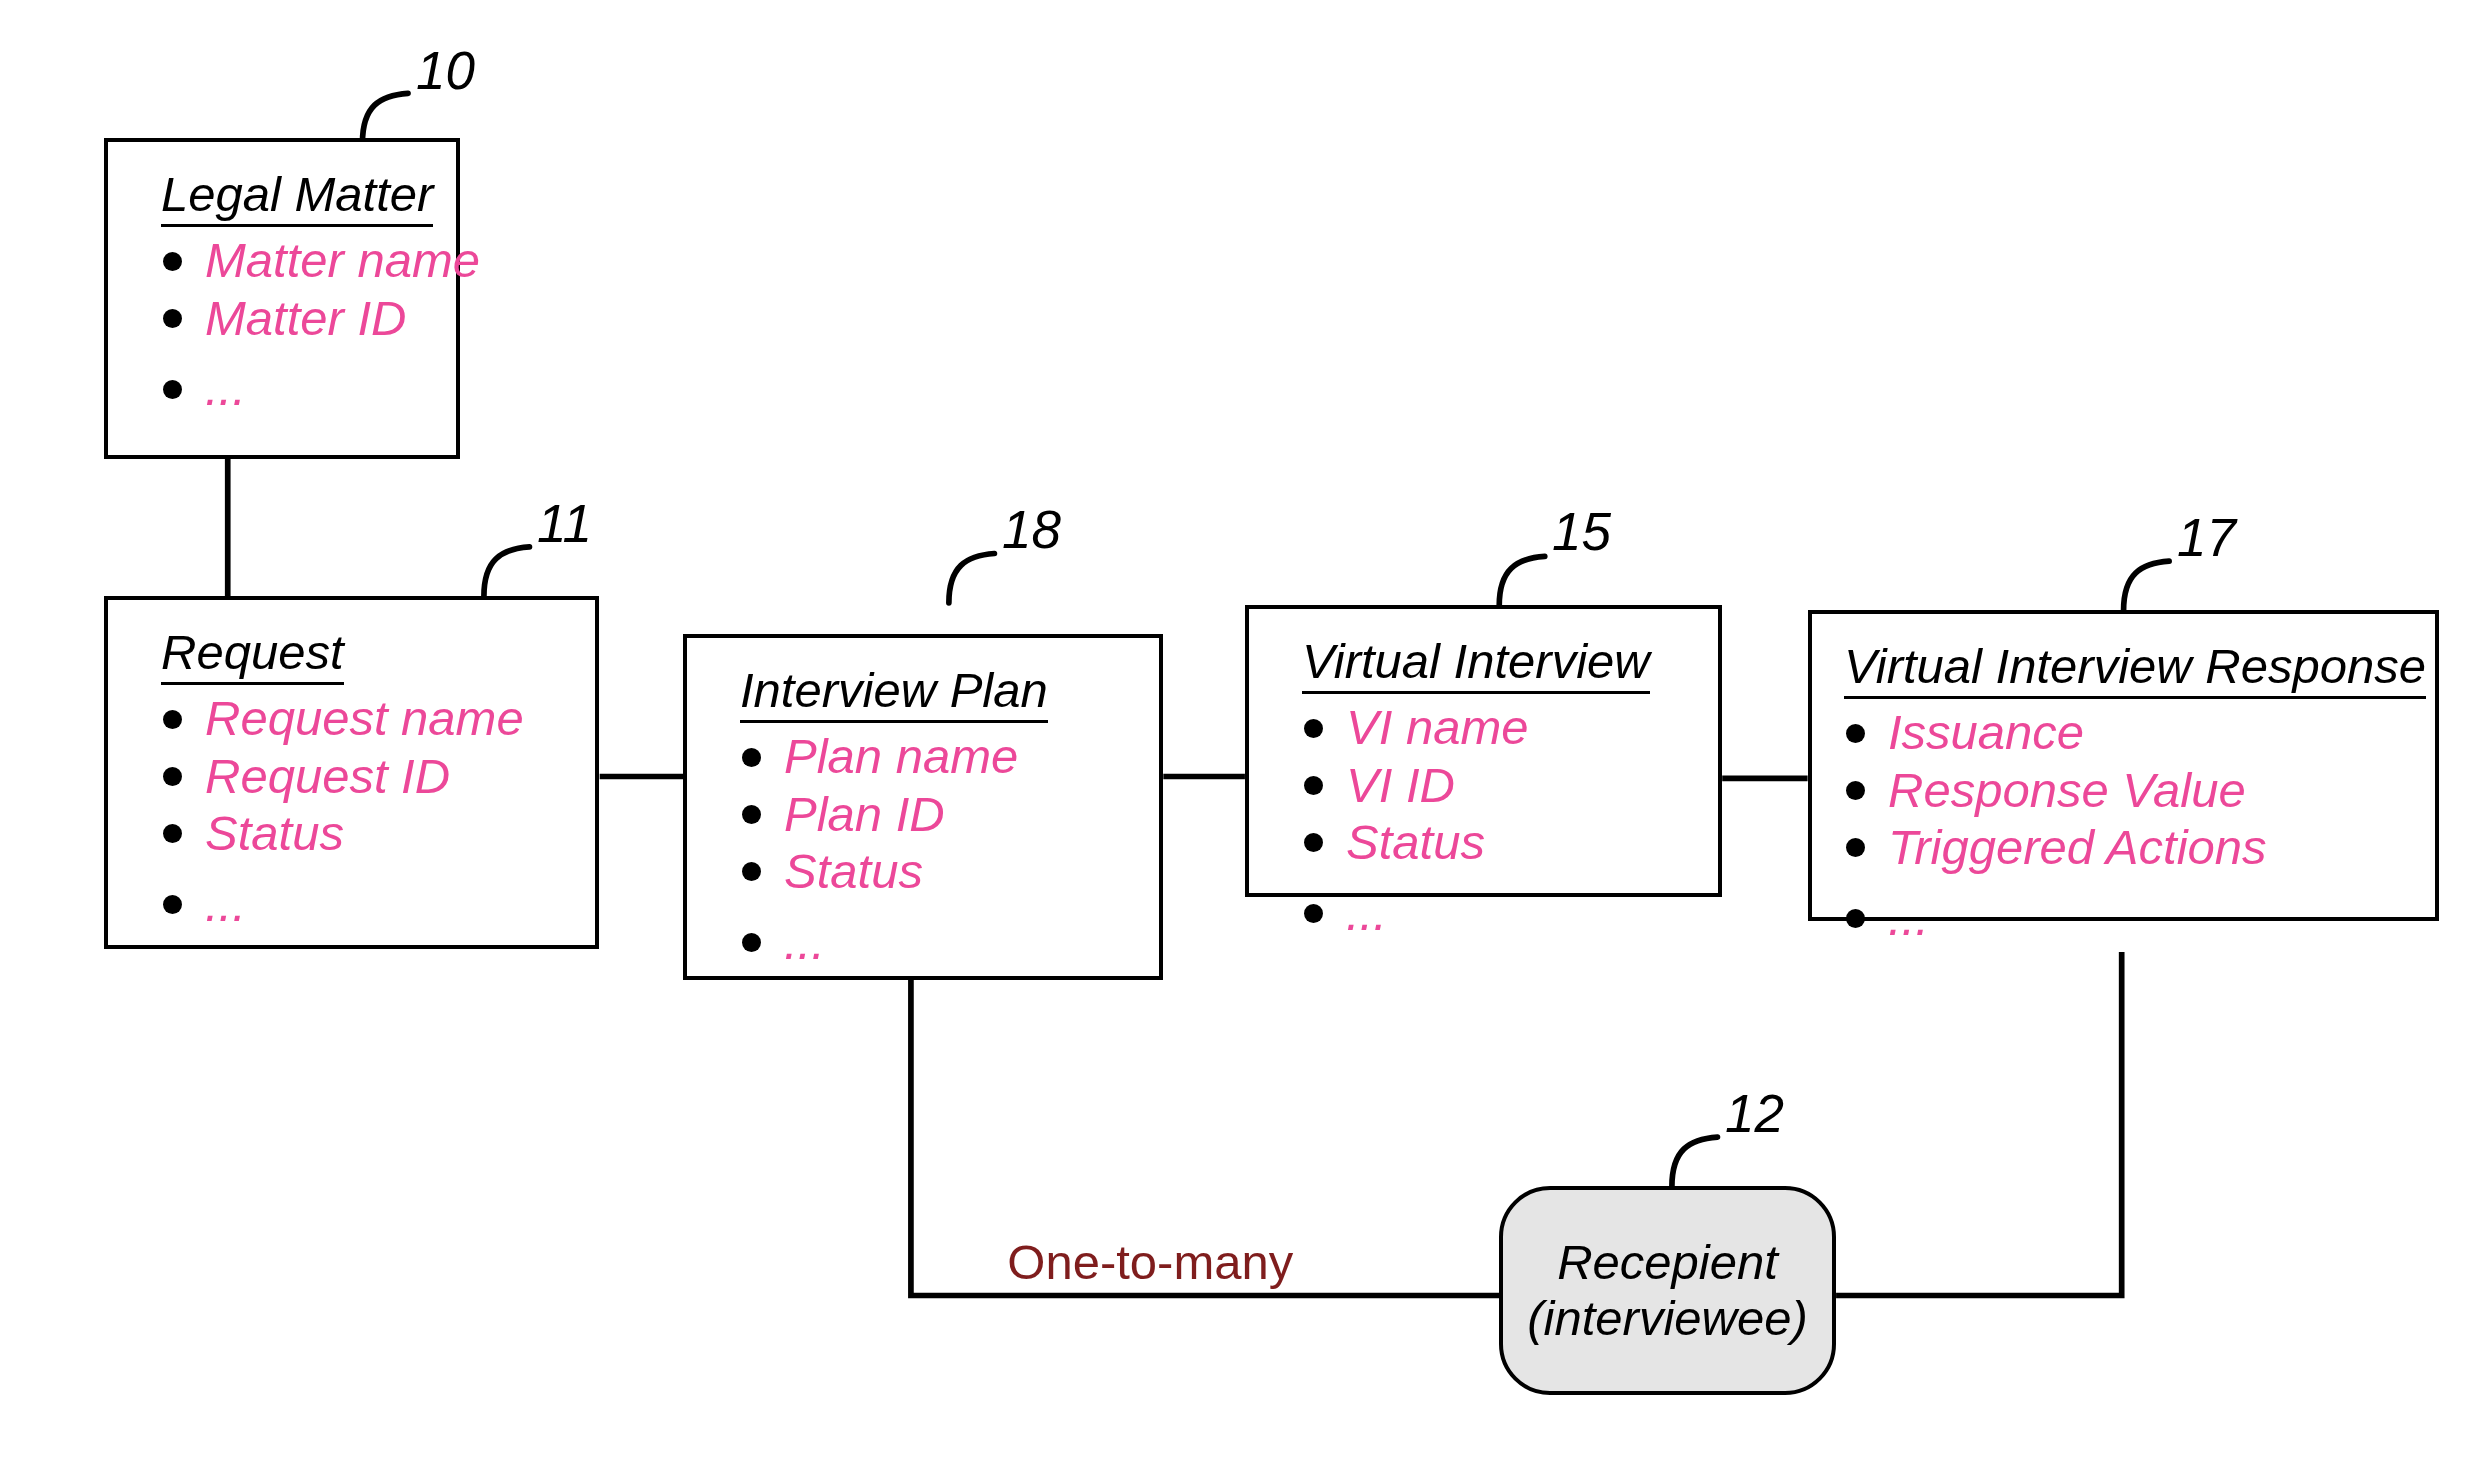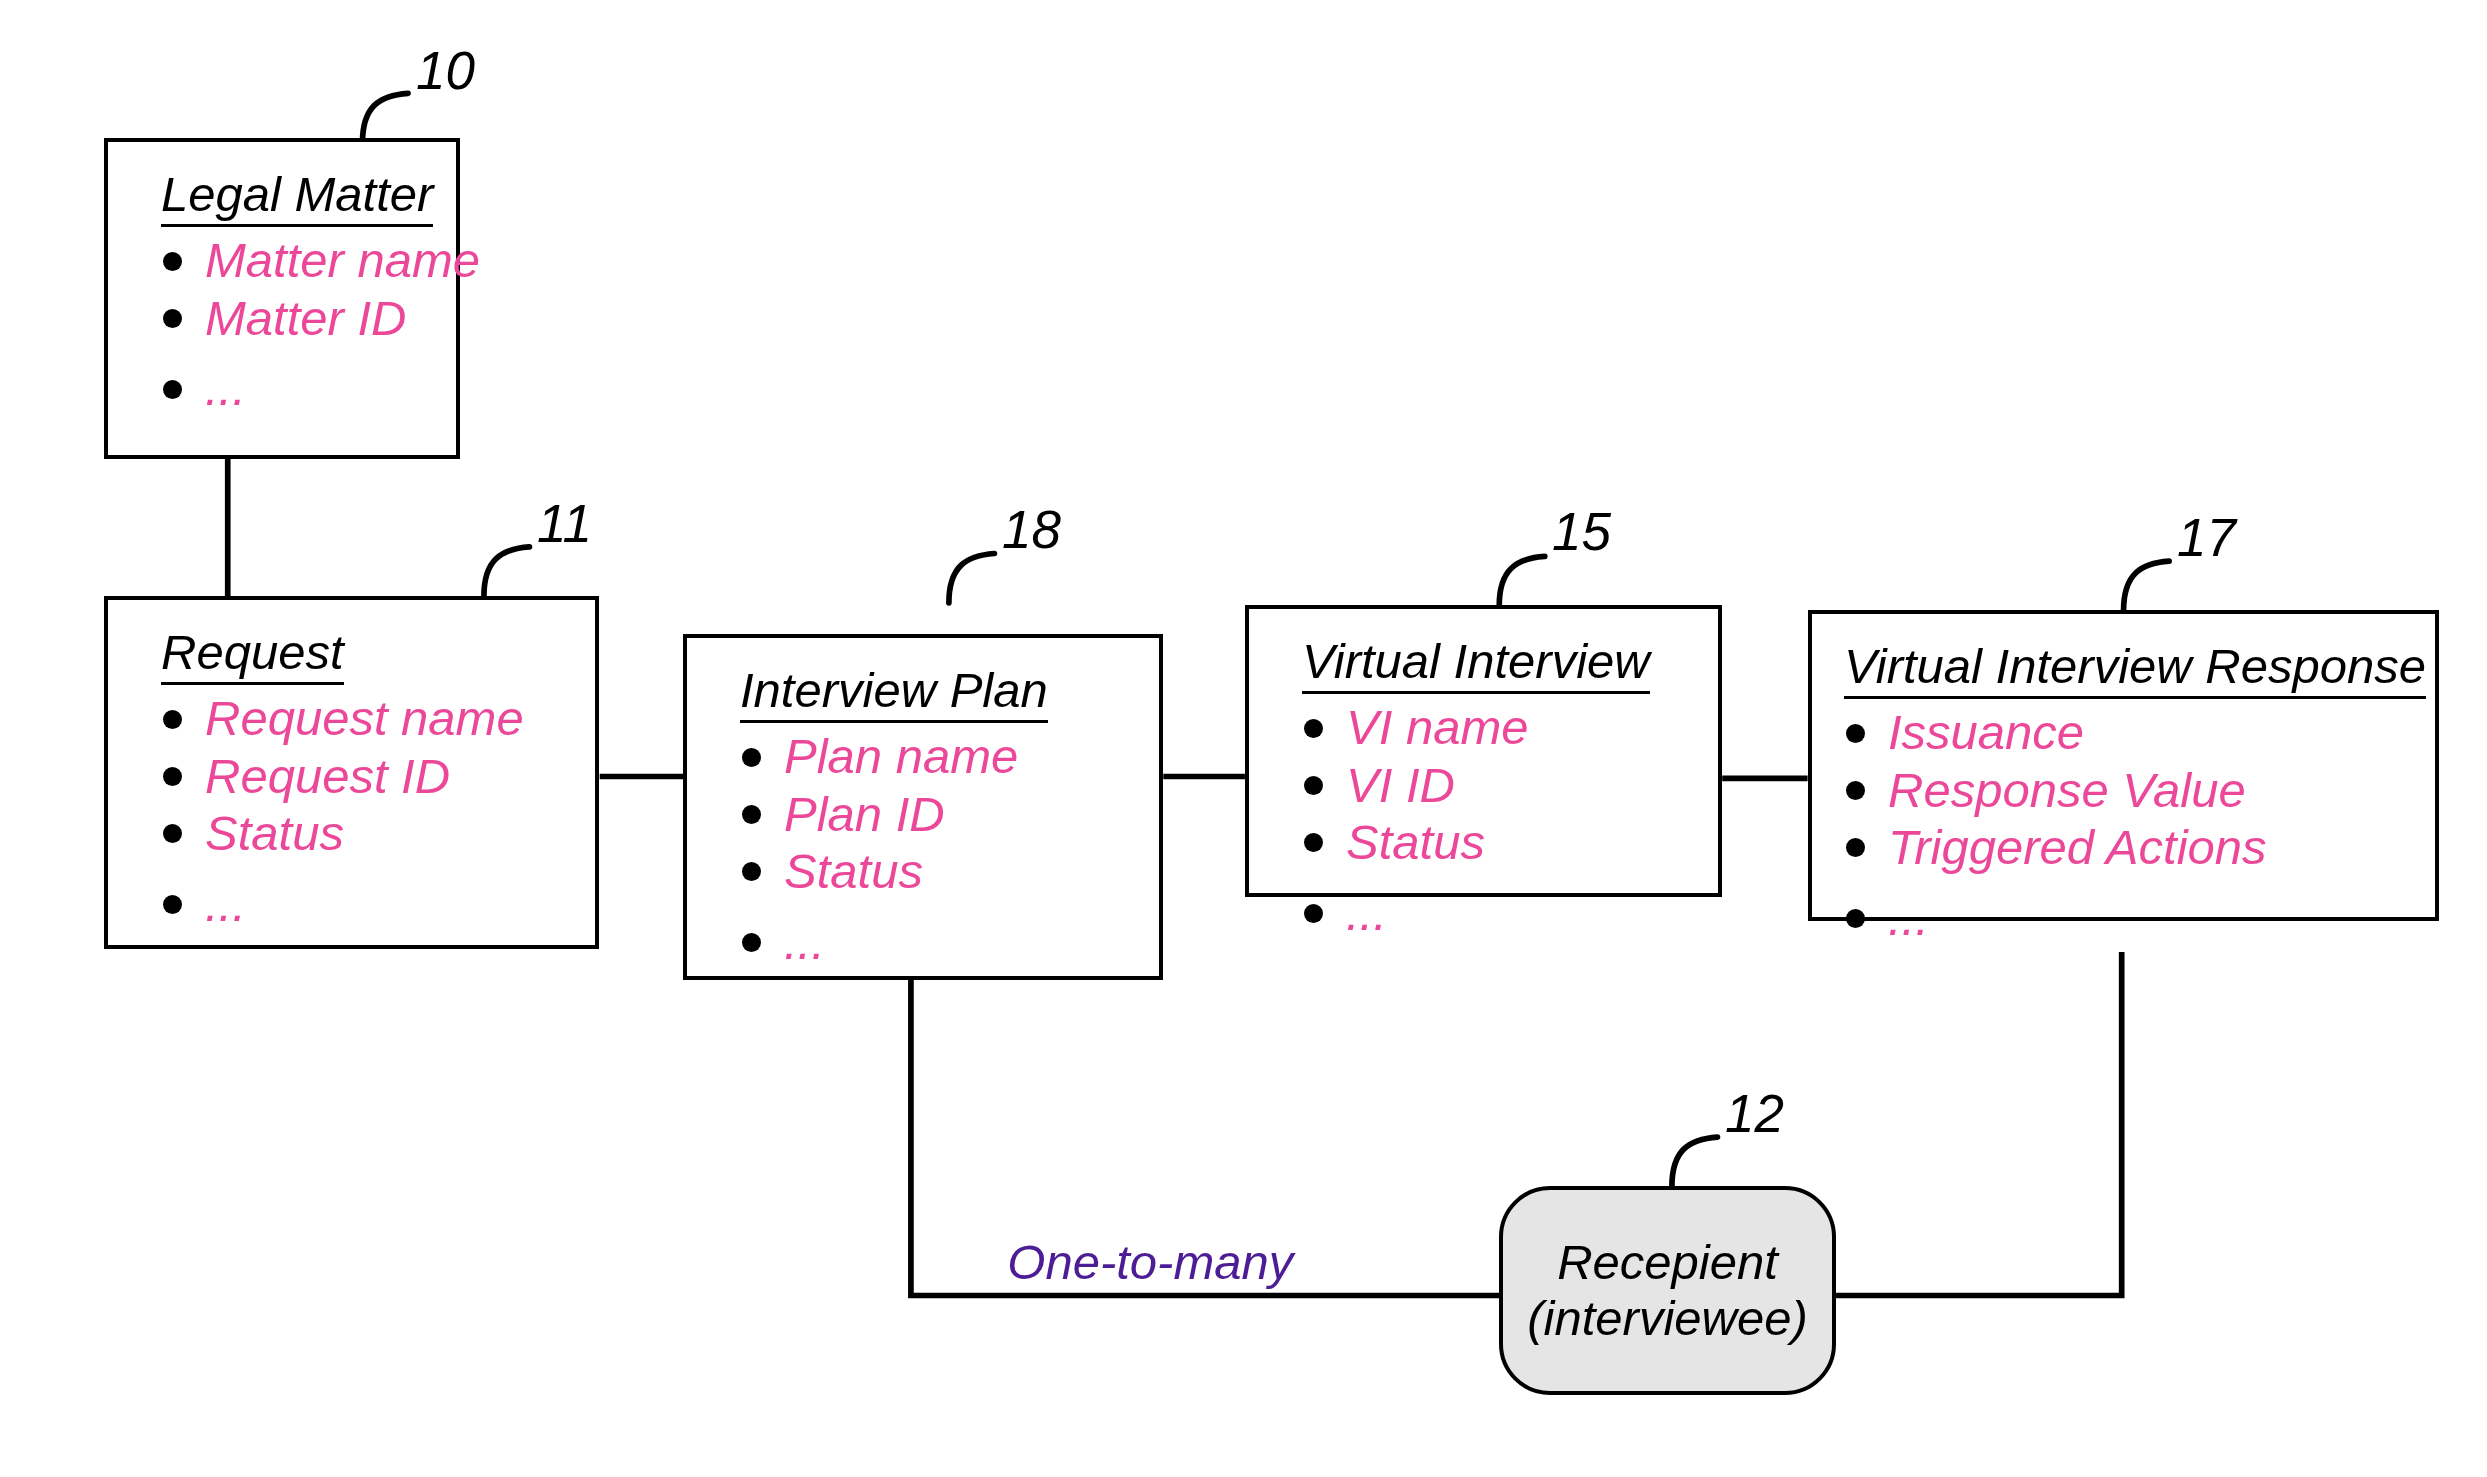--- a/index.html
+++ b/index.html
@@ -109,24 +109,23 @@
     font-style: italic;
     font-size: 53px;
     line-height: 1;
     color: #000;
     white-space: nowrap;
   }
 
   
   .edge-label {
     position: absolute;
-    font-style: italic;
     font-size: 49px;
     line-height: 1;
-    color: #4c1d95;
+    color: #7f1d1d;
     background: #ffffff;
     padding: 0 13.3px;
     white-space: nowrap;
   }
 </style>
 </head>
 <body>
 
 <div id="canvas">
 

